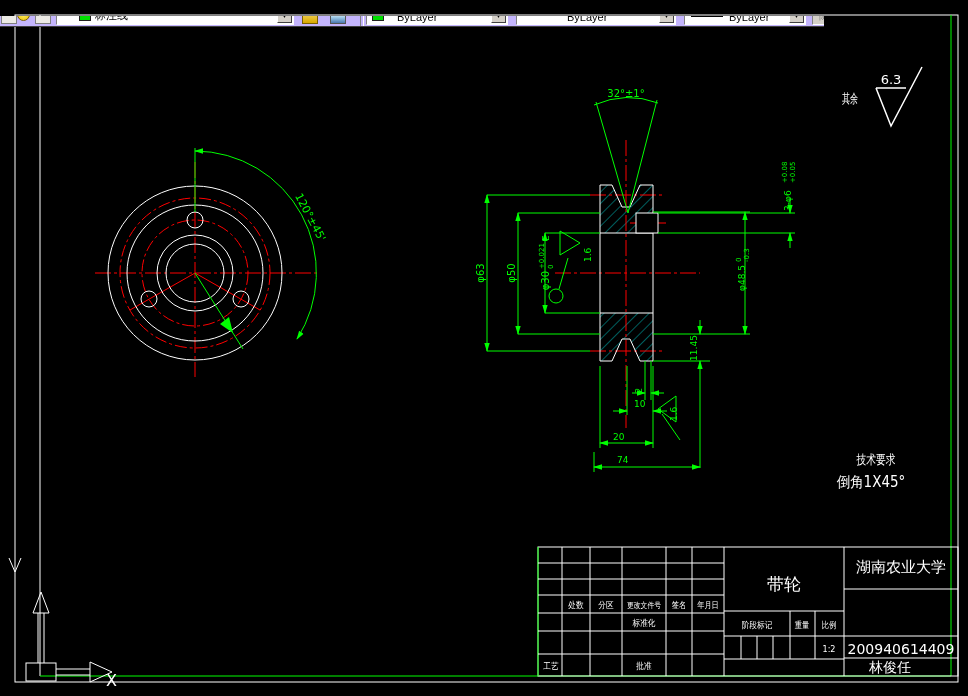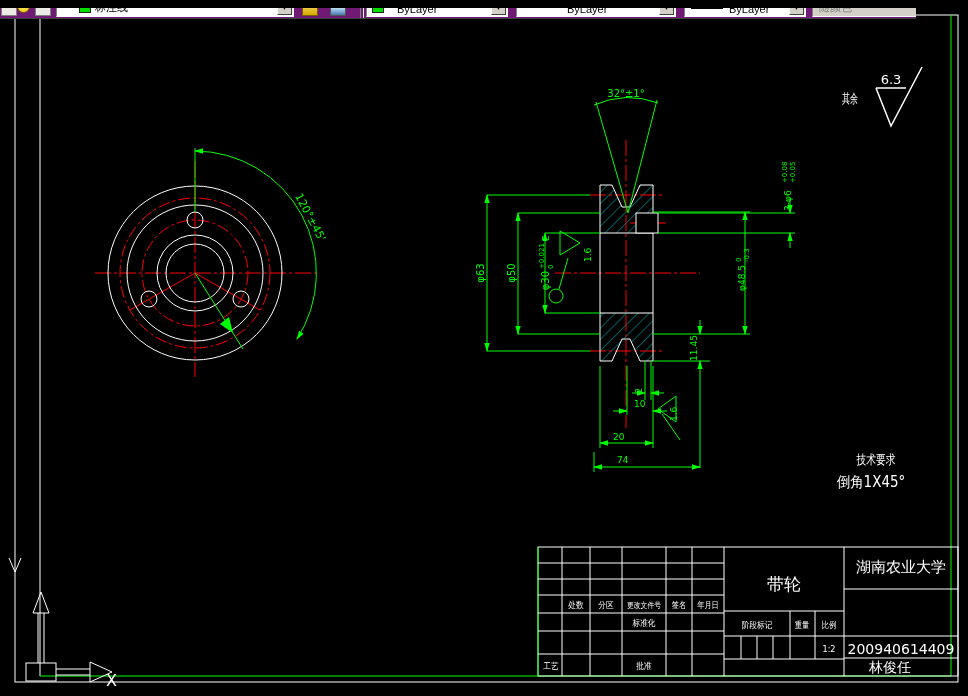--- a/index.html
+++ b/index.html
@@ -1,19 +1,19 @@
 <!DOCTYPE html>
 <html><head>
 <meta charset="utf-8">
 <style>
   html,body{margin:0;padding:0;background:#000;}
   #app{position:relative;width:968px;height:696px;overflow:hidden;background:#000;
        font-family:"Liberation Sans","DejaVu Sans",sans-serif;}
   
-  .tb{position:absolute;top:8px;left:0;width:916px;height:10px;background:#701a75;
+  .tb{position:absolute;top:16px;left:0;width:824px;height:10px;background:#c4b5fd;
       overflow:hidden;z-index:5;border-bottom:1px solid #404040;}
   .tbicon{position:absolute;top:-8px;width:16px;height:16px;box-sizing:border-box;}
   .ic-bulb{border-radius:50%;background:radial-gradient(#ffee66,#e8c000);border:1px solid #7a6000;width:13px;height:13px;}
   .ic-gray{background:#eceae5;border:1px solid #808080;}
   .ic-yel{background:linear-gradient(#ffe680,#d8a800);border:1px solid #7a6000;}
   .ic-layers{background:linear-gradient(180deg,#fff 30%,#9ecbe8 60%,#4a78b0);border:1px solid #555;}
   .combo{position:absolute;top:-10px;height:19px;background:#fff;box-sizing:border-box;
          border:1px solid;border-color:#808080 #ffffff #ffffff #808080;
          font-size:11px;color:#000;}
   .combo.dis{background:#d4d0c8;color:#808080;}

